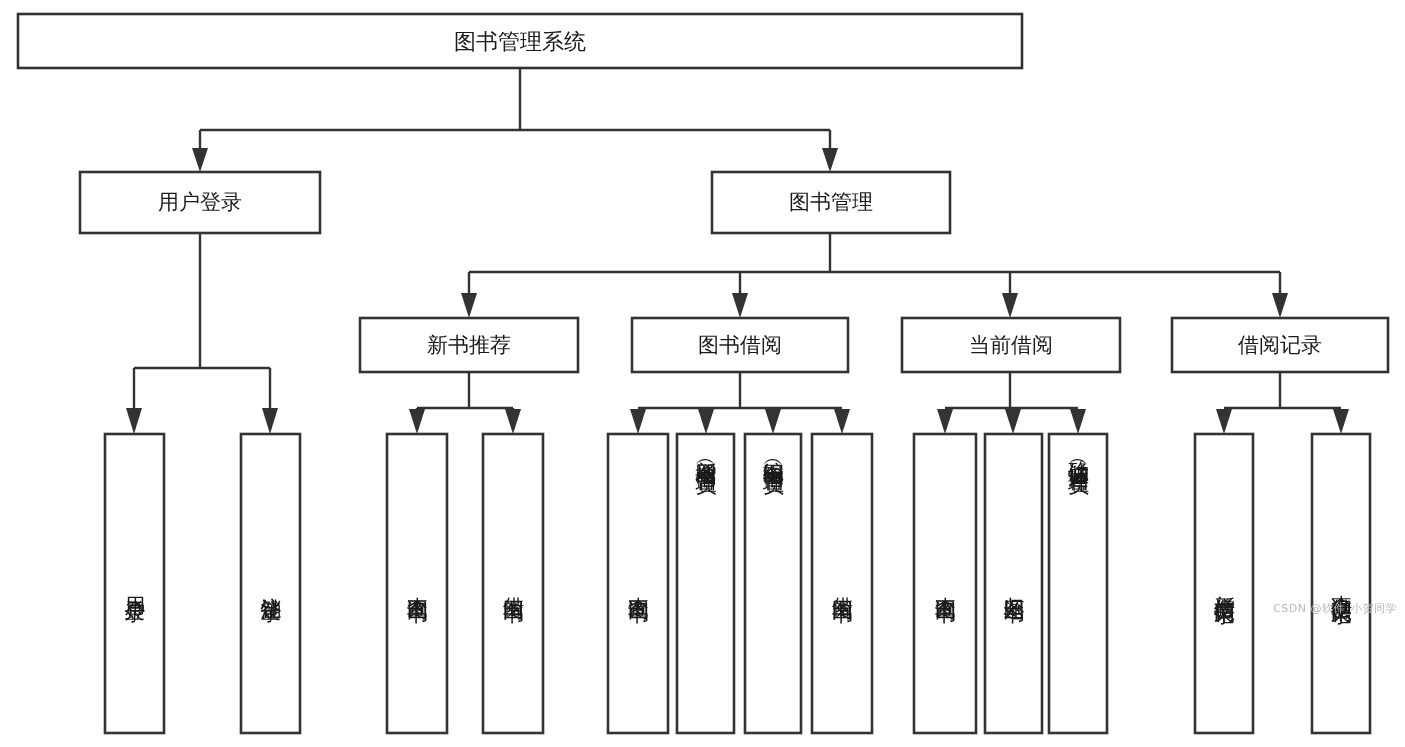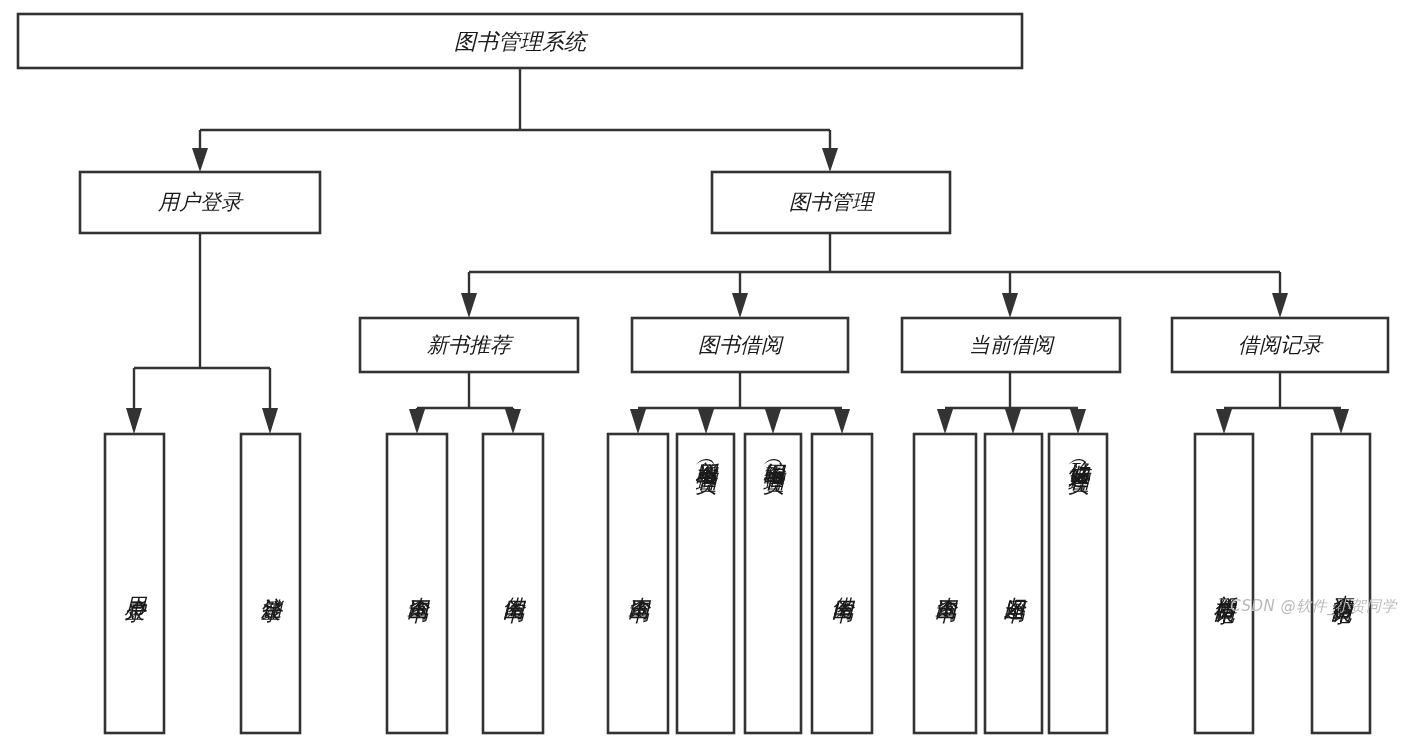--- a/index.html
+++ b/index.html
@@ -11,21 +11,20 @@
     width: 1405px;
     height: 747px;
     font-family: "DejaVu Sans", "Liberation Sans", sans-serif;
     overflow: hidden;
     position: relative;
   }
   #diagram-root {
     position: relative;
     width: 1405px;
     height: 622px;
-    font-style: italic;
   }
   svg.canvas {
     position: absolute;
     top: 0;
     left: 0;
     width: 1405px;
     height: 747px;
   }
   .node-rect {
     fill: #ffffff;
@@ -72,21 +71,21 @@
     line-height: 1.18;
     color: #1a1a1a;
     letter-spacing: 2px;
     white-space: nowrap;
   }
   .watermark {
     position: absolute;
     right: 8px;
     bottom: 6px;
     font-family: "DejaVu Sans", "Liberation Sans", sans-serif;
-    font-size: 15px;
+    font-size: 11px;
     color: #b9b9b9;
     white-space: nowrap;
     letter-spacing: 0.5px;
   }
 </style>
 </head>
 <body>
 
 <div id="diagram-root">
 

